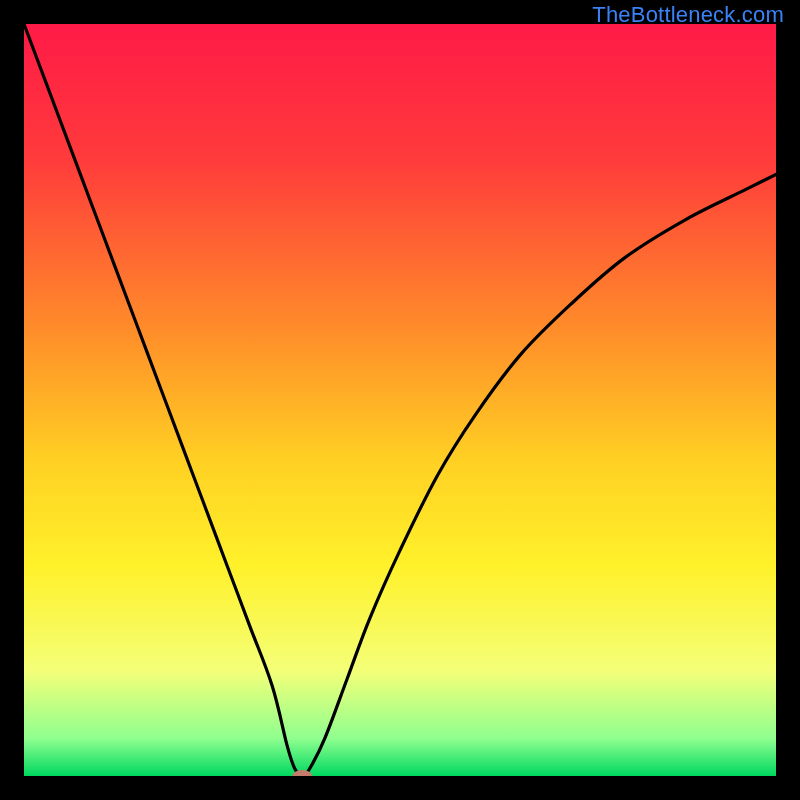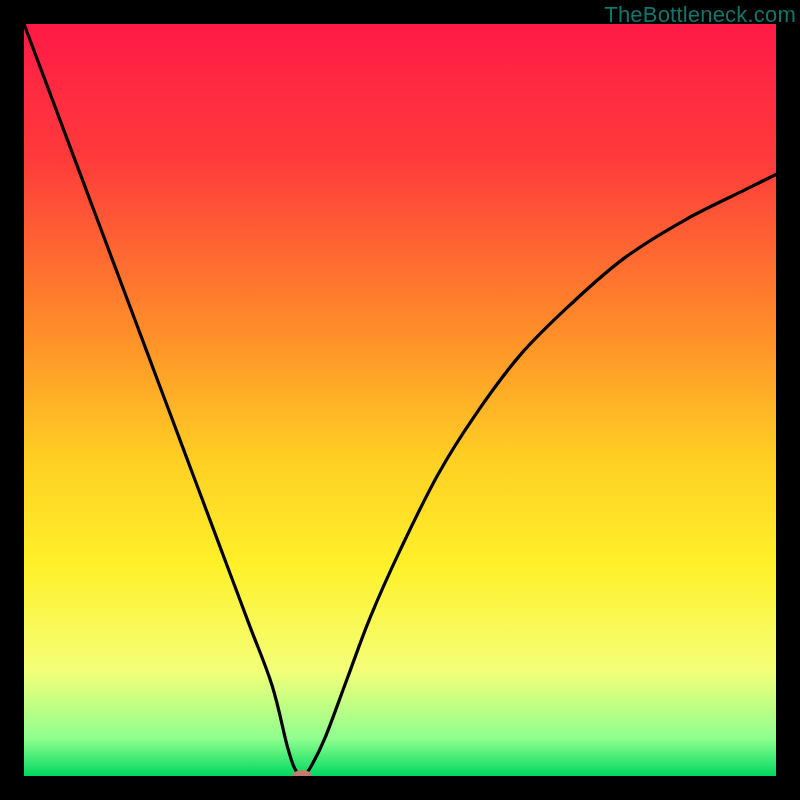--- a/index.html
+++ b/index.html
@@ -22,22 +22,22 @@
   .plot {
     position: absolute;
     left: 0;
     top: 0;
     width: 752px;
     height: 752px;
   }
   .watermark {
     position: absolute;
     top: 2px;
-    right: 4px;
-    color: #0f766e;
+    right: 16px;
+    color: #3b82f6;
     font-size: 22px;
     font-weight: 500;
     letter-spacing: 0.2px;
   }
   svg { display: block; }
 </style>
 </head>
 <body>
 
 <div class="watermark">TheBottleneck.com</div>

